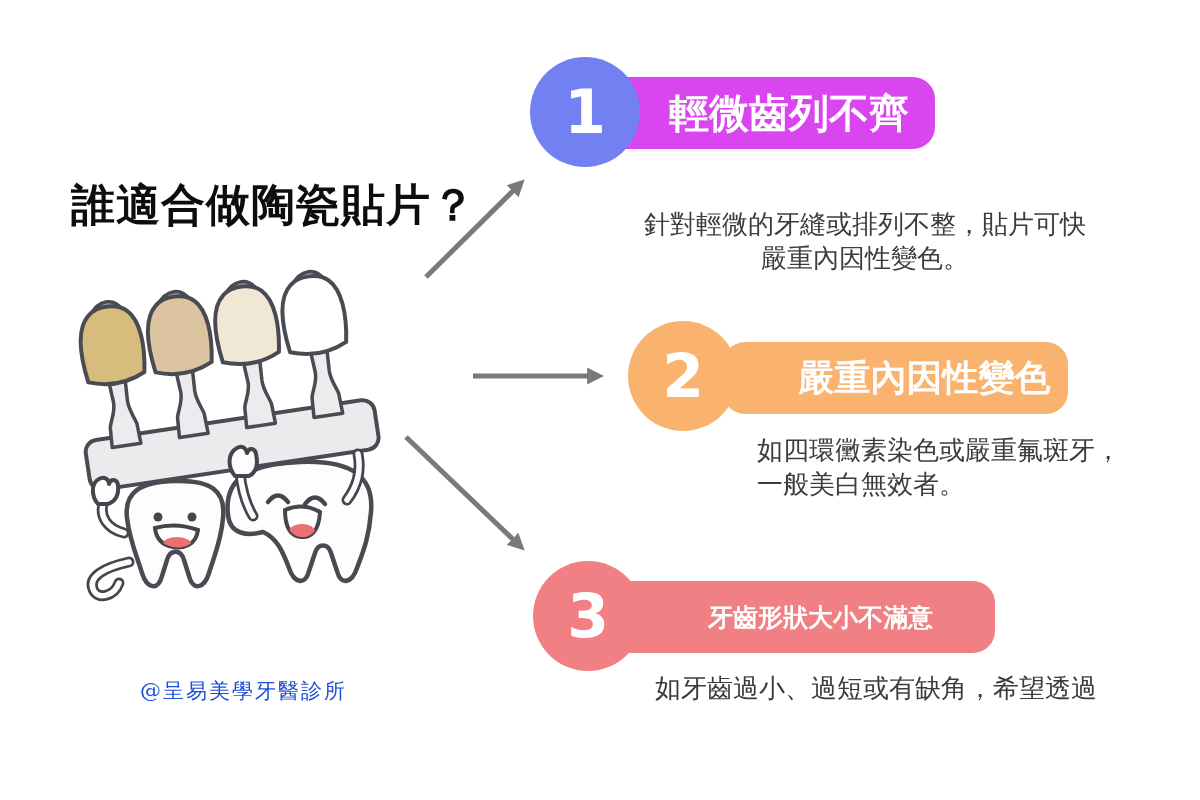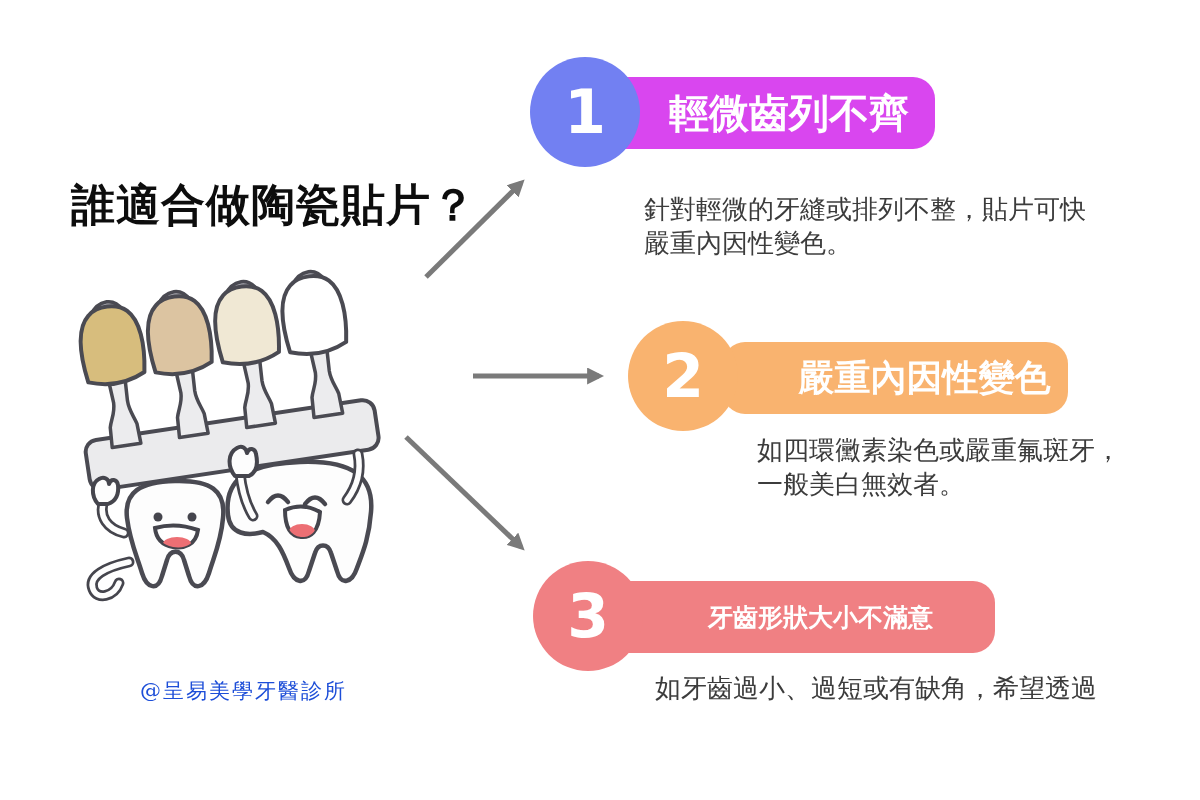--- a/index.html
+++ b/index.html
@@ -36,21 +36,21 @@
   .pill-2 { left:723px; top:342px; width:345px; font-size:36px;justify-content:center; }
   .pill-3 { left:588px; top:581px; width:407px; font-size:25px; }
   .circ-1 { left:530px; top:57px;  }
   .circ-2 { left:628px; top:321px; }
   .circ-3 { left:533px; top:561px; }
 
   .desc {
     position:absolute; margin:0; font-size:26px; line-height:34px;
     color:#3c3c3c; white-space:nowrap;
   }
-  .desc-1 { left:644px; top:192px; }
+  .desc-1 { left:644px; top:207px;text-align:center; }
   .desc-2 { left:757px; top:433px; }
   .desc-3 { left:655px; top:671px; }
 </style>
 </head>
 <body>
 
 <div class="page">
 
   <h1 class="title">誰適合做陶瓷貼片？</h1>
 

